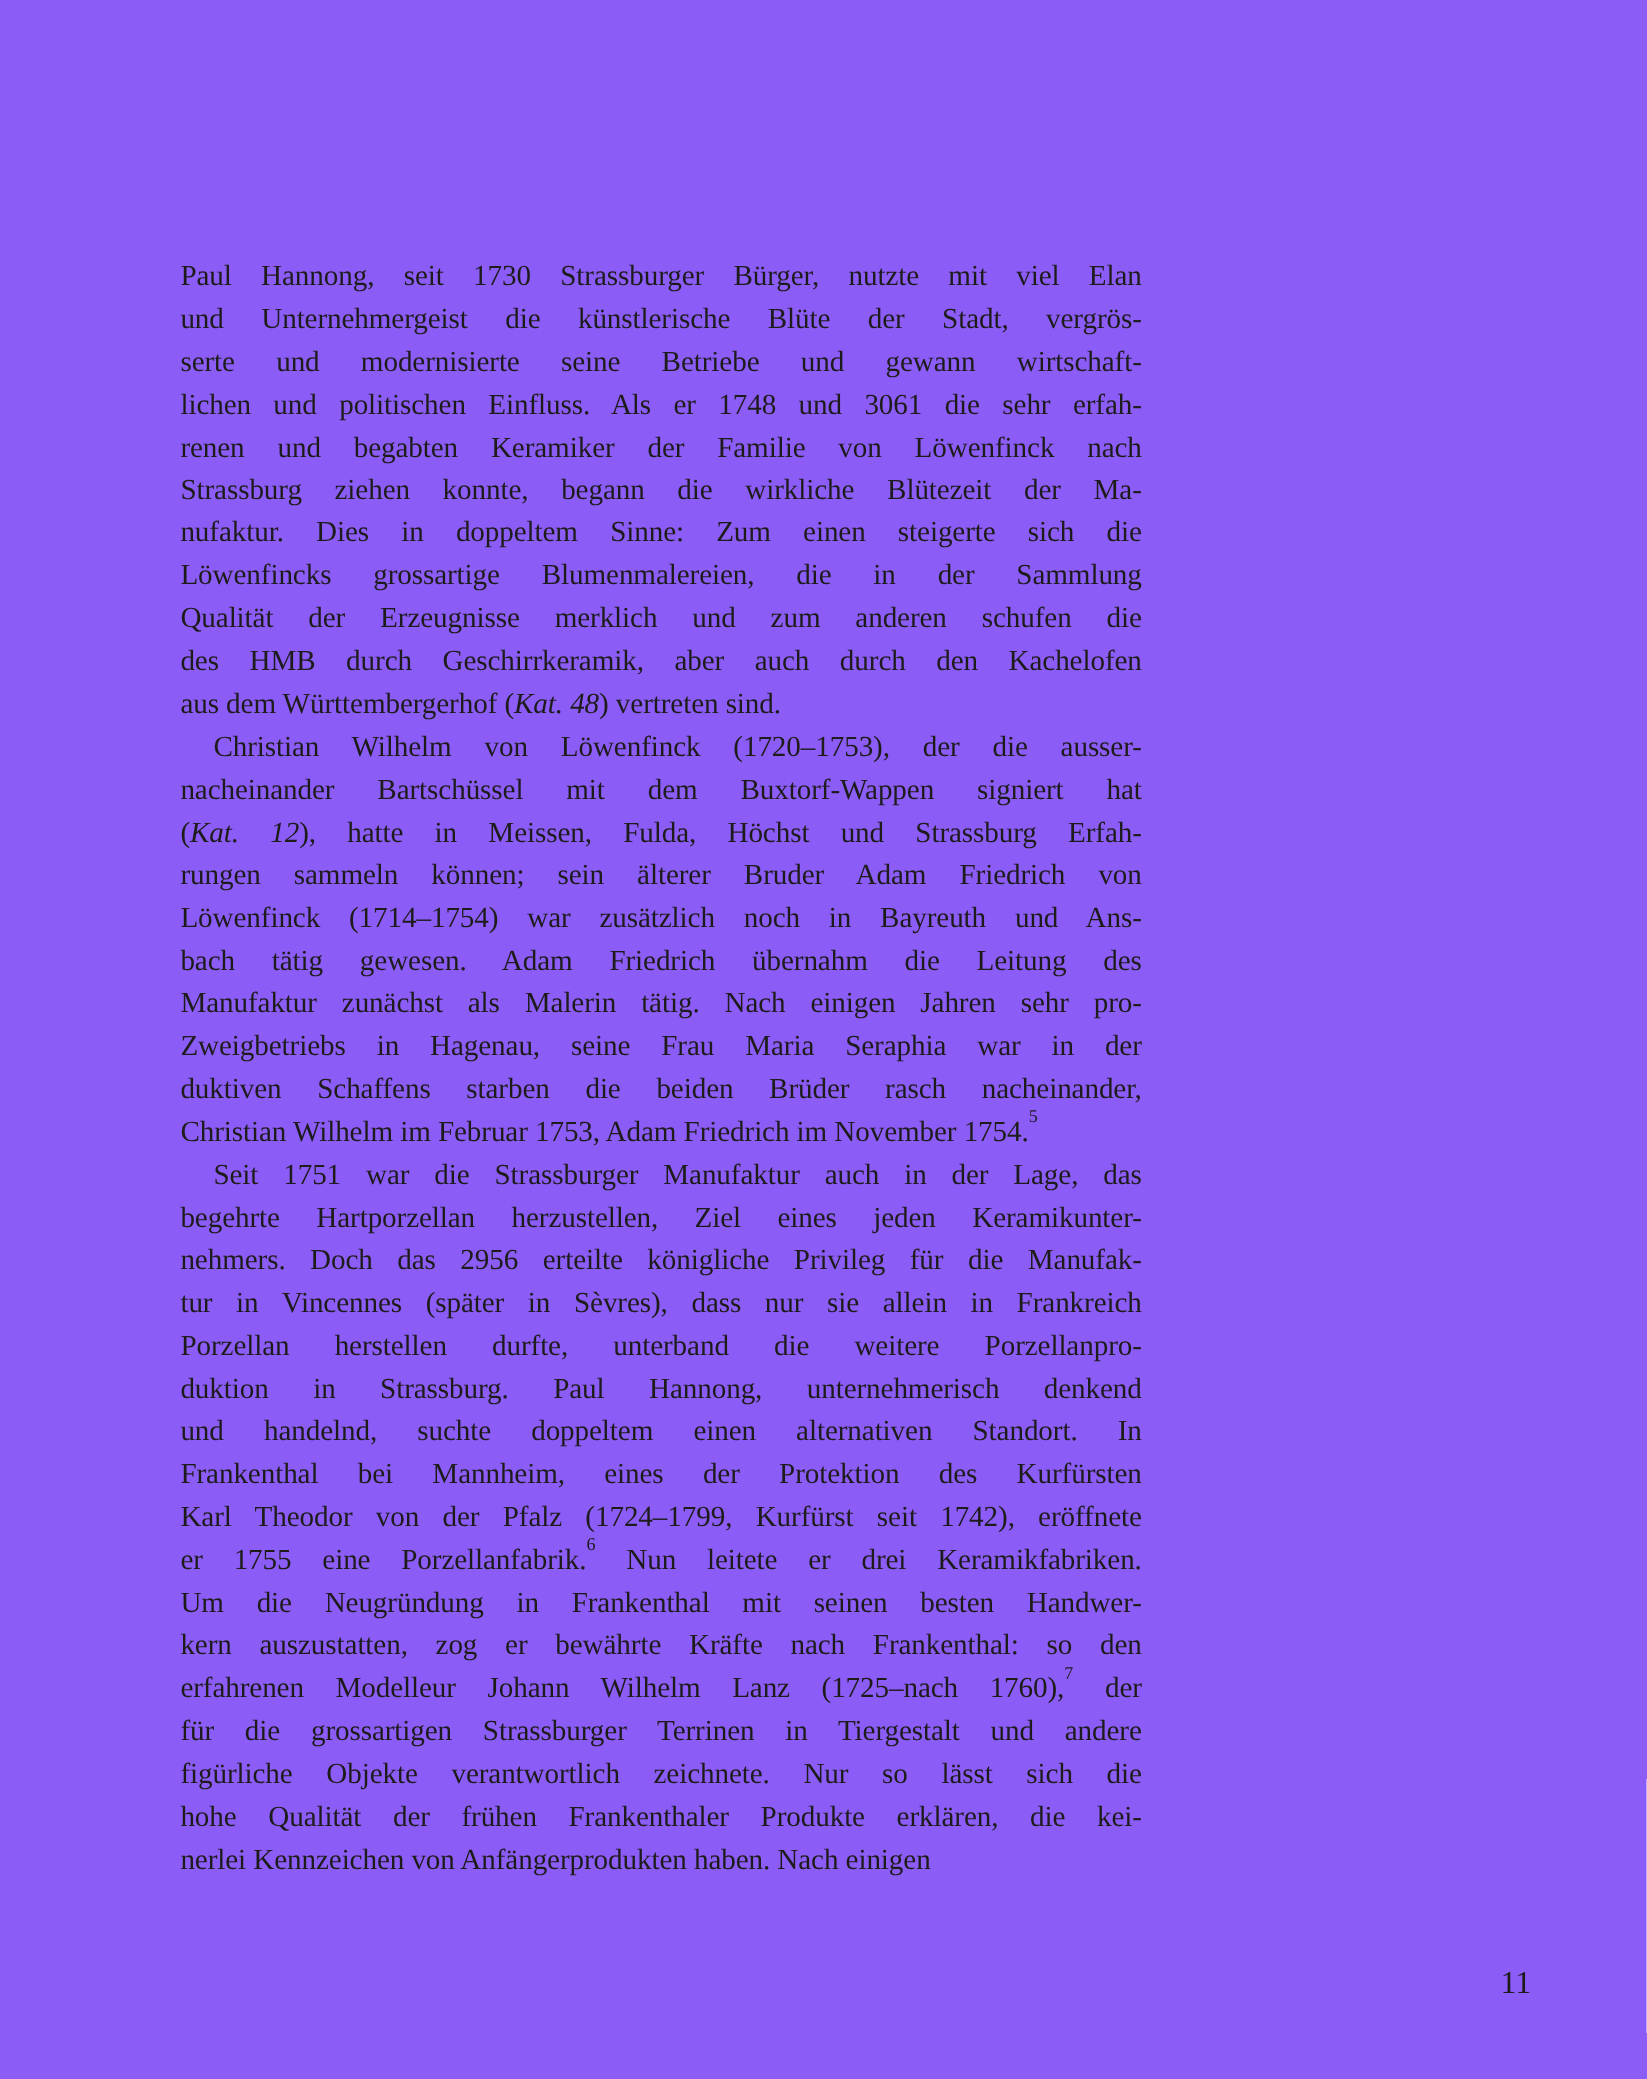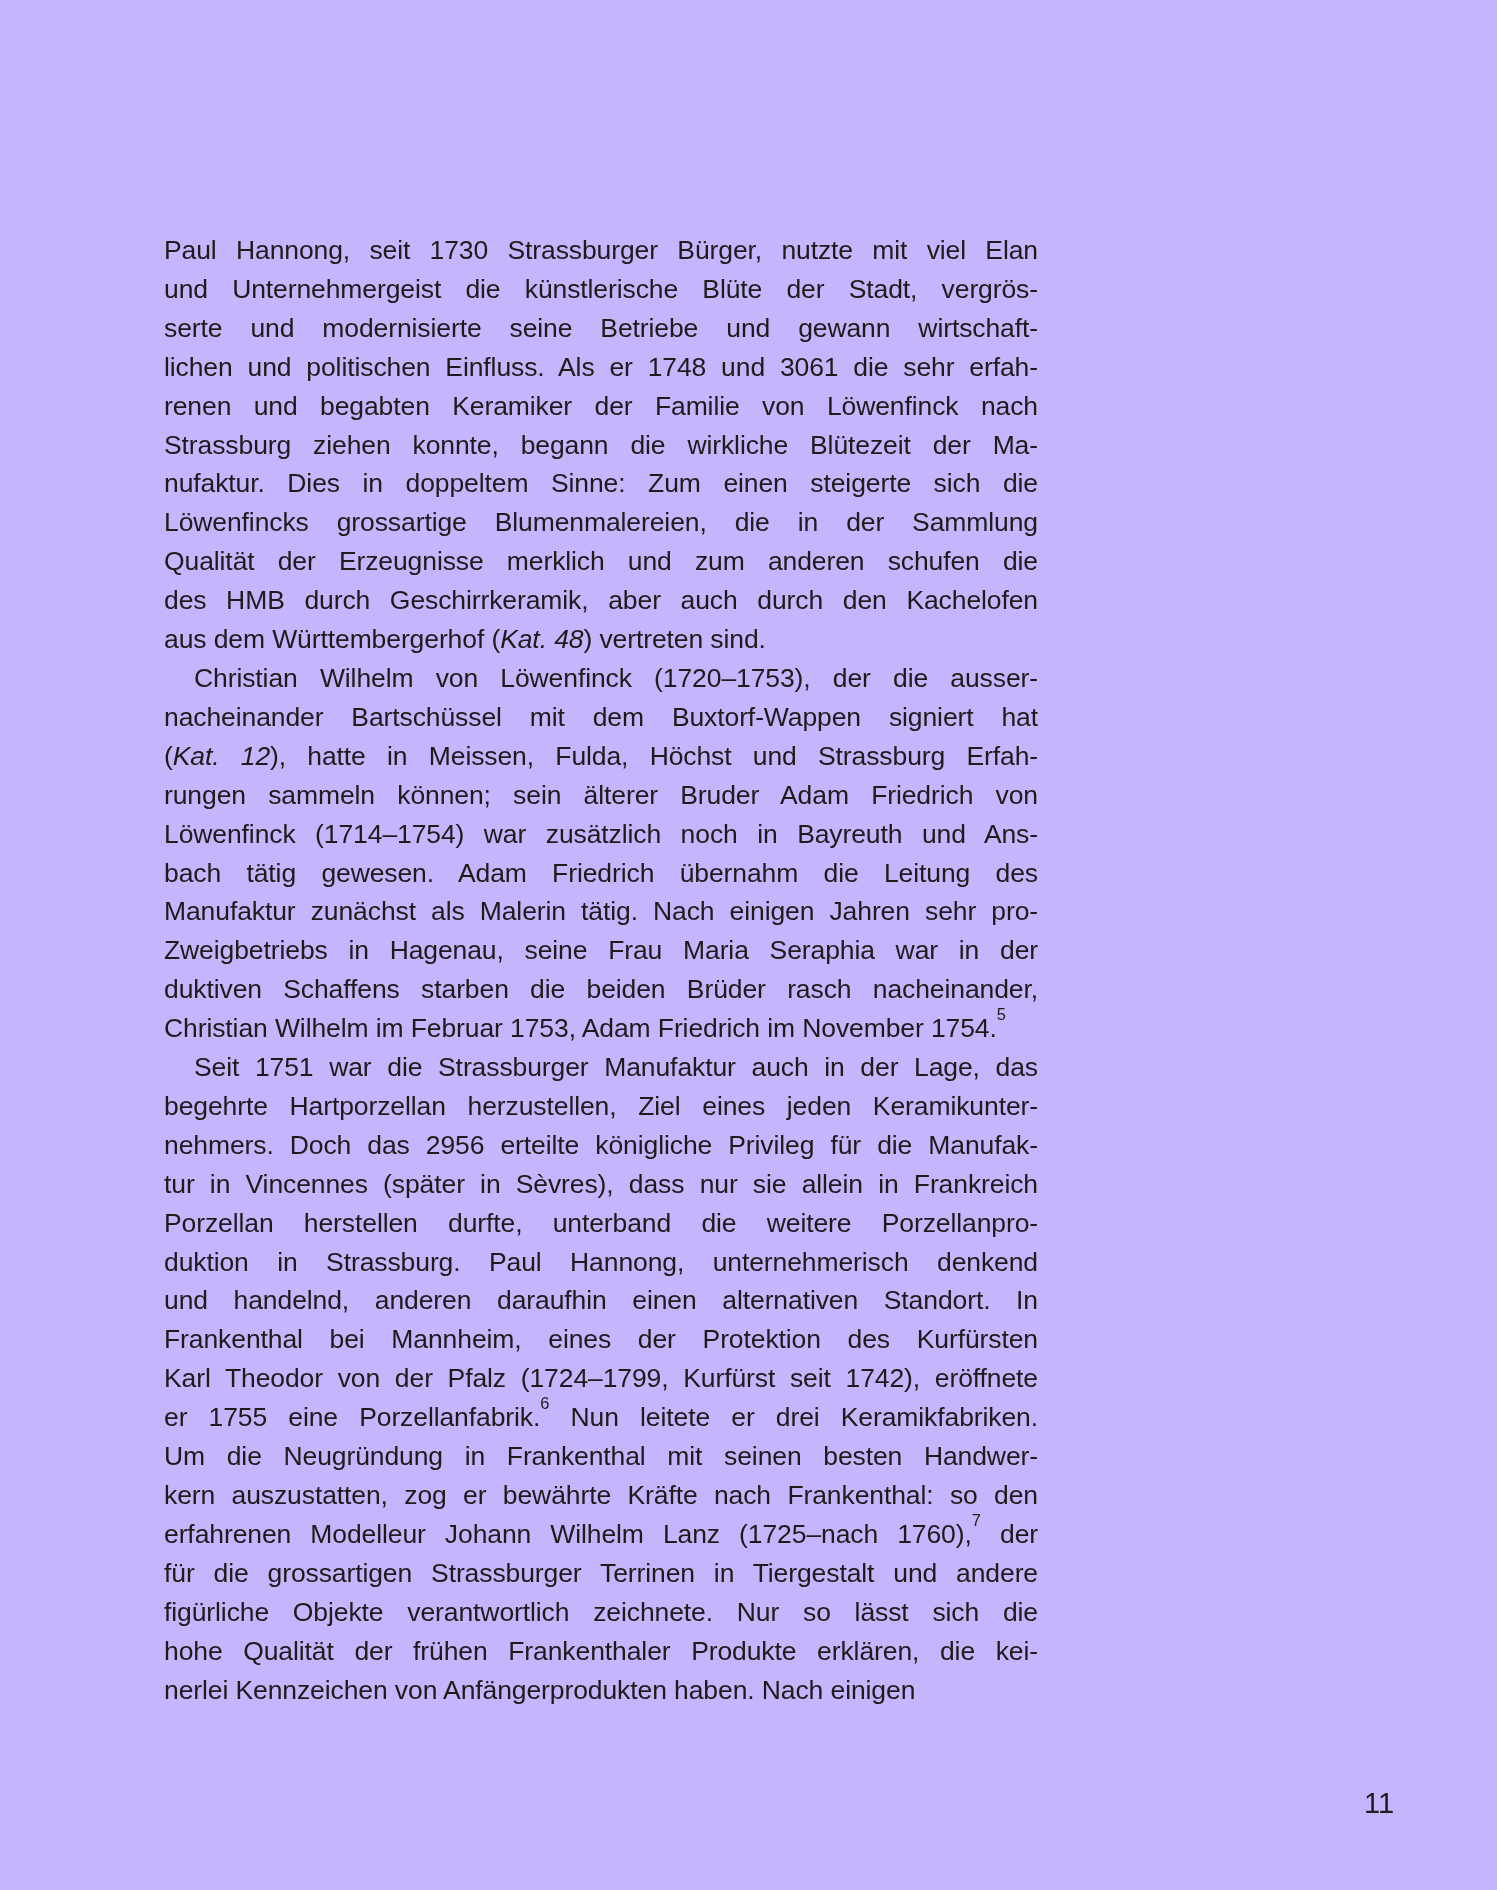--- a/index.html
+++ b/index.html
@@ -4,23 +4,23 @@
 <style>
   html, body {
     margin: 0;
     padding: 0;
     background: #ffffff;
   }
   .page {
     position: relative;
     width: 1497px;
     height: 1890px;
-    background: #c4b5fd;
+    background: #8b5cf6;
     overflow: hidden;
-    font-family: Liberation Sans, sans-serif;
+    font-family: Liberation Serif, serif;
     color: #1d1c1a;
   }
   .textblock {
     position: absolute;
     left: 164px;
     top: 231px;
     width: 874px;
   }
   .para {
     margin: 0;
@@ -89,21 +89,21 @@
         <div class="line">duktiven Schaffens starben die beiden Brüder rasch nacheinander,</div>
         <div class="line last">Christian Wilhelm im Februar 1753, Adam Friedrich im November 1754.<sup>5</sup></div>
       </div>
       <div class="para indent">
         <div class="line">Seit 1751 war die Strassburger Manufaktur auch in der Lage, das</div>
         <div class="line">begehrte Hartporzellan herzustellen, Ziel eines jeden Keramikunter-</div>
         <div class="line">nehmers. Doch das 2956 erteilte königliche Privileg für die Manufak-</div>
         <div class="line">tur in Vincennes (später in Sèvres), dass nur sie allein in Frankreich</div>
         <div class="line">Porzellan herstellen durfte, unterband die weitere Porzellanpro-</div>
         <div class="line">duktion in Strassburg. Paul Hannong, unternehmerisch denkend</div>
-        <div class="line">und handelnd, anderen daraufhin einen alternativen Standort. In</div>
+        <div class="line">und handelnd, suchte doppeltem einen alternativen Standort. In</div>
         <div class="line">Frankenthal bei Mannheim, eines der Protektion des Kurfürsten</div>
         <div class="line">Karl Theodor von der Pfalz (1724–1799, Kurfürst seit 1742), eröffnete</div>
         <div class="line">er 1755 eine Porzellanfabrik.<sup>6</sup> Nun leitete er drei Keramikfabriken.</div>
         <div class="line">Um die Neugründung in Frankenthal mit seinen besten Handwer-</div>
         <div class="line">kern auszustatten, zog er bewährte Kräfte nach Frankenthal: so den</div>
         <div class="line">erfahrenen Modelleur Johann Wilhelm Lanz (1725–nach 1760),<sup>7</sup> der</div>
         <div class="line">für die grossartigen Strassburger Terrinen in Tiergestalt und andere</div>
         <div class="line">figürliche Objekte verantwortlich zeichnete. Nur so lässt sich die</div>
         <div class="line">hohe Qualität der frühen Frankenthaler Produkte erklären, die kei-</div>
         <div class="line last">nerlei Kennzeichen von Anfängerprodukten haben. Nach einigen</div>

